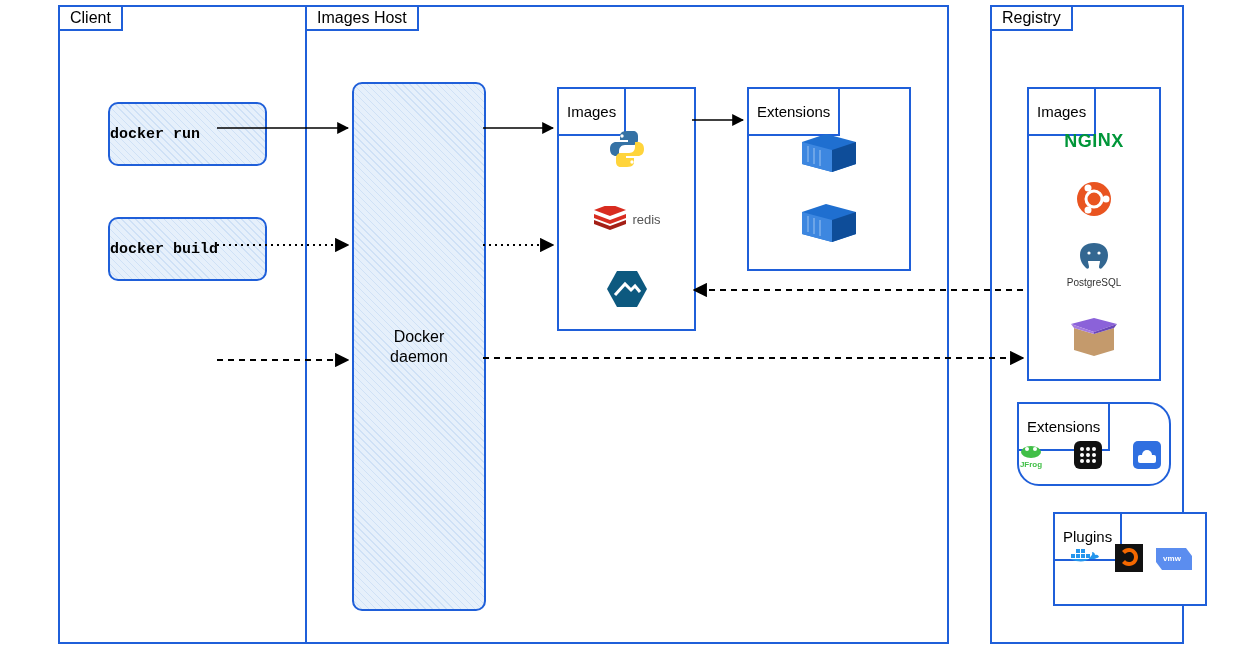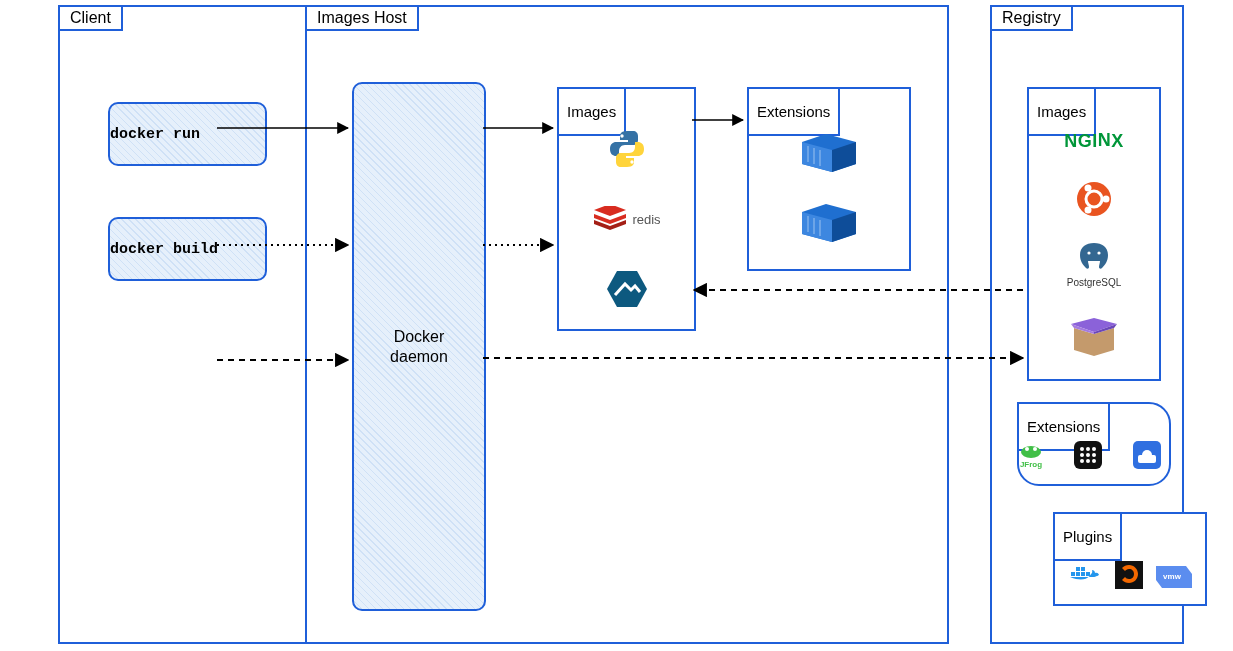--- a/index.html
+++ b/index.html
@@ -156,21 +156,21 @@
             <rect x="0" y="0" width="28" height="28" rx="5" fill="#2f6fe0"></rect>
             <rect x="5" y="14" width="18" height="8" rx="2" fill="#fff"></rect>
             <path d="M9 14a5 5 0 0 1 10 0" fill="#fff"></path>
           </svg>
       </span>
     </div>
   </div>
 
   <div class="innerbox" style="left:25px;top:505px;width:150px;height:90px;margin-left:36px;">
     <div class="box-label">Plugins</div>
-    <div style="position:absolute;left:0;top:36px;width:150px;height:50px;display:flex;justify-content:space-evenly;align-items:center;">
+    <div style="position:absolute;left:0;top:30px;width:150px;height:50px;display:flex;justify-content:space-evenly;align-items:flex-start;">
       <span class="iconcell" style="position:static;">
         <svg width="34" height="26" viewBox="0 0 34 26">
             <rect x="3" y="10" width="4" height="4" fill="#2496ED"></rect>
             <rect x="8" y="10" width="4" height="4" fill="#2496ED"></rect>
             <rect x="13" y="10" width="4" height="4" fill="#2496ED"></rect>
             <rect x="8" y="5" width="4" height="4" fill="#2496ED"></rect>
             <rect x="13" y="5" width="4" height="4" fill="#2496ED"></rect>
             <rect x="18" y="10" width="4" height="4" fill="#2496ED"></rect>
             <path fill="#2496ED" d="M2 15h23c3 0 6-2 6-2s-1-3-4-2c0 0 0-3-3-3 0 0 1 3-1 4 0 0-4 10-21 3z"></path>
           </svg>

